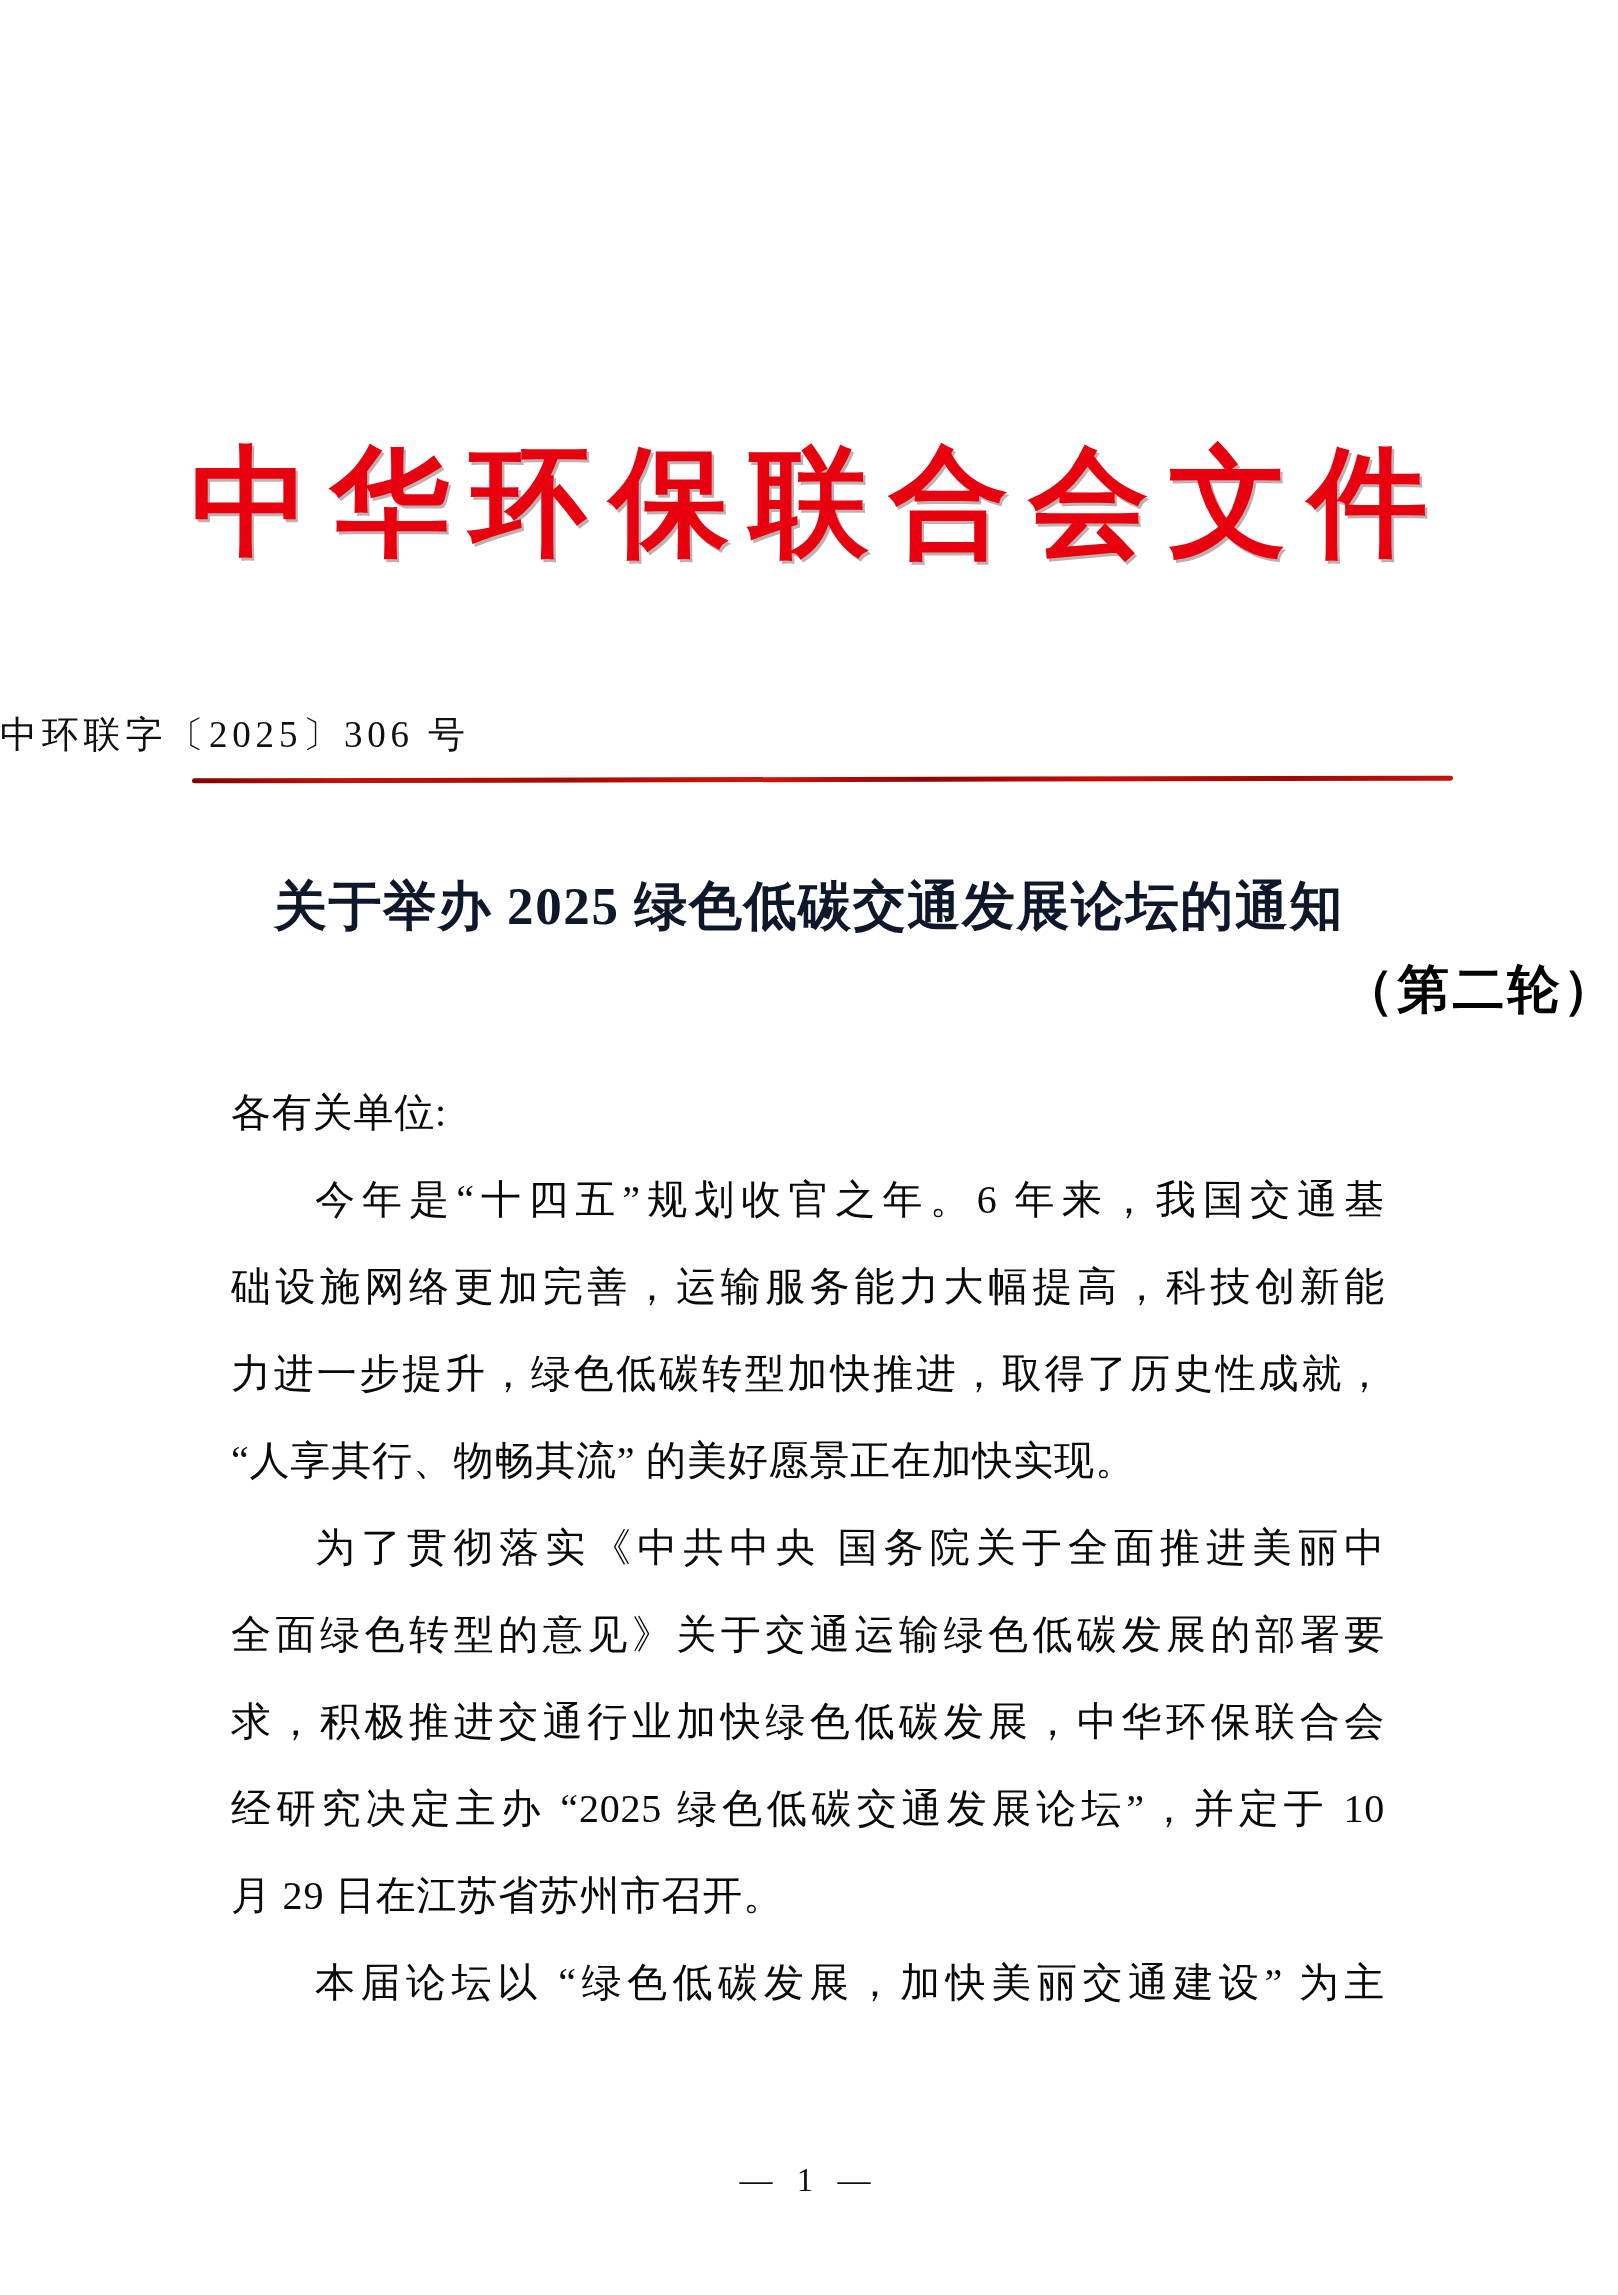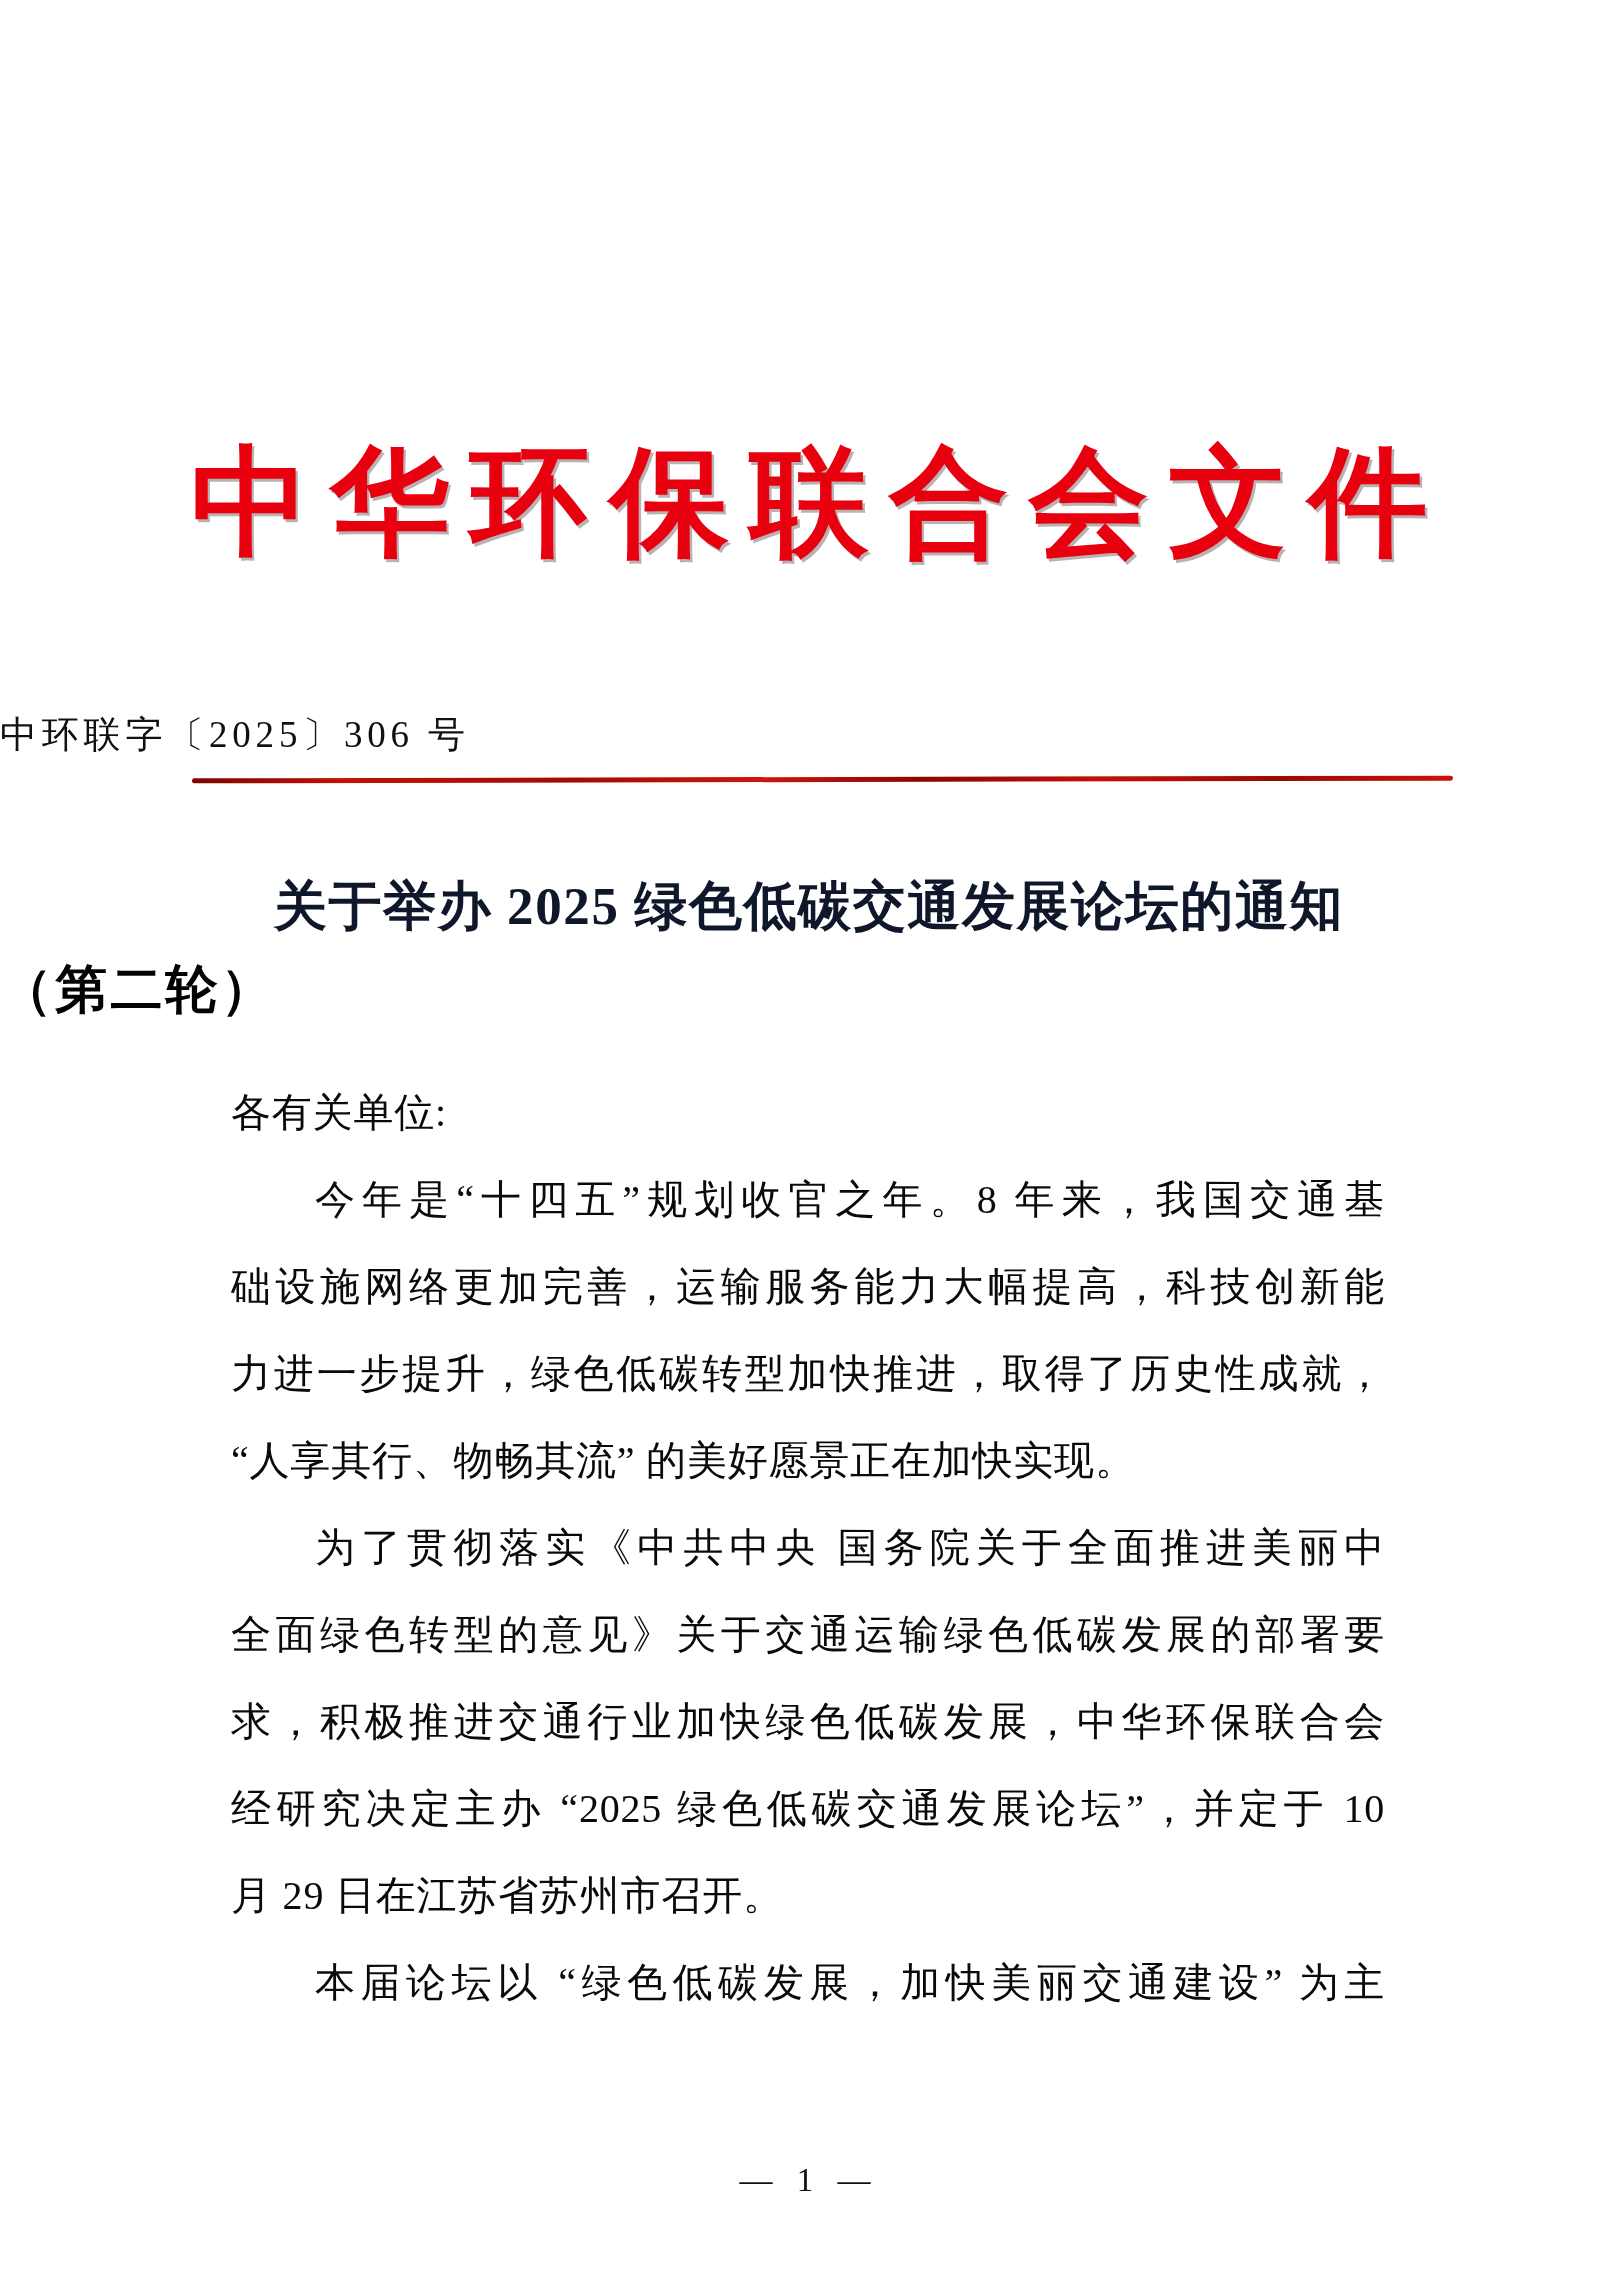--- a/index.html
+++ b/index.html
@@ -70,21 +70,21 @@
     font-weight: bold;
     letter-spacing: 1.6px;
     color: #0f172a;
     white-space: nowrap;
   }
   .title2 {
     position: absolute;
     top: 958px;
     left: 0;
     width: 100%;
-    text-align: left;
+    text-align: right;
     font-size: 52px;
     line-height: 64px;
     font-weight: bold;
     letter-spacing: 3.2px;
     color: #030303;
     white-space: nowrap;
   }
   
   .body-block {
     position: absolute;
@@ -132,21 +132,21 @@
   <div class="doc-number">中环联字〔2025〕306 号</div>
 
   <div class="red-rule"></div>
 
   <div class="title1">关于举办 2025 绿色低碳交通发展论坛的通知</div>
 
   <div class="title2">（第二轮）</div>
 
   <div class="body-block">
       <div class="line">各有关单位:</div>
-      <div class="line indent fill">今年是“十四五”规划收官之年。8 年来，我国交通基</div>
+      <div class="line indent fill">今年是“十四五”规划收官之年。6 年来，我国交通基</div>
       <div class="line fill">础设施网络更加完善，运输服务能力大幅提高，科技创新能</div>
       <div class="line fill">力进一步提升，绿色低碳转型加快推进，取得了历史性成就，</div>
       <div class="line">“人享其行、物畅其流” 的美好愿景正在加快实现。</div>
       <div class="line indent fill">为了贯彻落实《中共中央 国务院关于全面推进美丽中</div>
       <div class="line fill">全面绿色转型的意见》关于交通运输绿色低碳发展的部署要</div>
       <div class="line fill">求，积极推进交通行业加快绿色低碳发展，中华环保联合会</div>
       <div class="line fill">经研究决定主办 “2025 绿色低碳交通发展论坛”，并定于 10</div>
       <div class="line">月 29 日在江苏省苏州市召开。</div>
       <div class="line indent fill">本届论坛以 “绿色低碳发展，加快美丽交通建设” 为主</div>
     </div>

